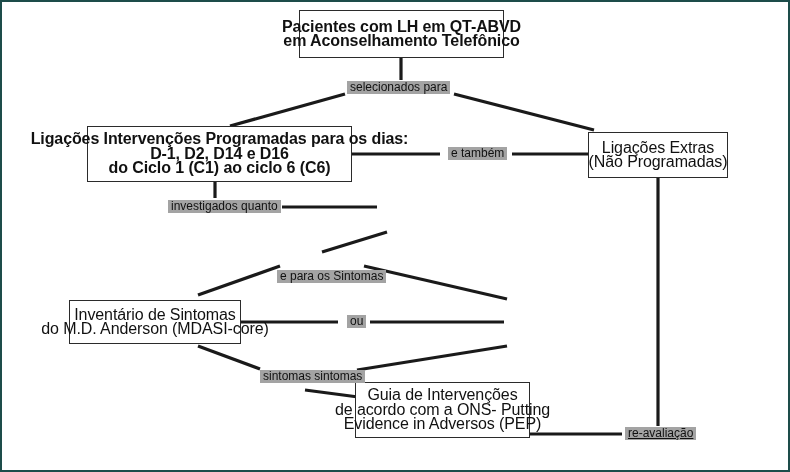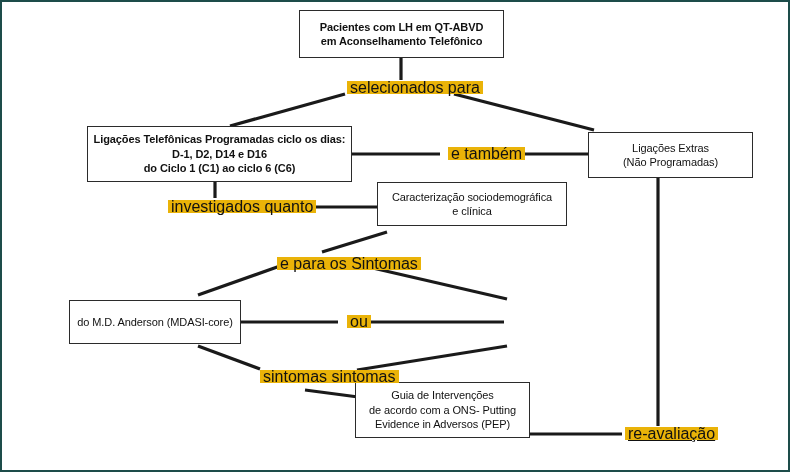--- a/index.html
+++ b/index.html
@@ -29,34 +29,34 @@
     position: absolute;
     box-sizing: border-box;
     border: 1.3px solid #2b2b2b;
     background: #ffffff;
     display: flex;
     flex-direction: column;
     align-items: center;
     justify-content: center;
     text-align: center;
     color: #111111;
-    font-size: 11px;
+    font-size: 16px;
     line-height: 14.5px;
     letter-spacing: -0.1px;
     z-index: 3;
   }
   .node .ln { display: block; white-space: nowrap; }
   .node.bold .ln { font-weight: bold; }
   .edge-label {
     position: absolute;
     color: #111111;
-    font-size: 16px;
+    font-size: 12px;
     line-height: 13px;
     white-space: nowrap;
-    background: #eab308;
+    background: #a3a3a3;
     padding: 0 3px;
     z-index: 4;
   }
 </style>
 </head>
 <body>
 
 <div id="canvas">
 
   <svg id="edges" viewBox="0 0 790 472" xmlns="http://www.w3.org/2000/svg">
@@ -97,47 +97,44 @@
       <line x1="656" y1="176" x2="656" y2="424"></line>
     </g>
   </svg>
 
   <div class="node bold" style="left:297px; top:8px; width:205px; height:48px;">
     <span class="ln">Pacientes com LH em QT-ABVD</span>
     <span class="ln">em Aconselhamento Telefônico</span>
   </div>
 
   <div class="node bold" style="left:85px; top:124px; width:265px; height:56px;">
-    <span class="ln">Ligações Telefônicas Programadas ciclo os dias:</span>
+    <span class="ln">Ligações Intervenções Programadas para os dias:</span>
     <span class="ln">D-1, D2, D14 e D16</span>
     <span class="ln">do Ciclo 1 (C1) ao ciclo 6 (C6)</span>
   </div>
 
-  <div class="node" style="left:586px; top:130px; width:165px; height:46px;">
+  <div class="node" style="left:586px; top:130px; width:140px; height:46px;">
     <span class="ln">Ligações Extras</span>
     <span class="ln">(Não Programadas)</span>
   </div>
 
-  <div class="node" style="left:375px; top:180px; width:190px; height:44px;">
-    <span class="ln">Caracterização sociodemográfica</span>
-    <span class="ln">e clínica</span>
-  </div>
 
   <div class="node" style="left:67px; top:298px; width:172px; height:44px;">
+    <span class="ln">Inventário de Sintomas</span>
     <span class="ln">do M.D. Anderson (MDASI-core)</span>
   </div>
 
 
   <div class="node" style="left:353px; top:380px; width:175px; height:56px;">
     <span class="ln">Guia de Intervenções</span>
     <span class="ln">de acordo com a ONS- Putting</span>
     <span class="ln">Evidence in Adversos (PEP)</span>
   </div>
 
   <div class="edge-label" style="left:345px; top:79px;">selecionados para</div>
   <div class="edge-label" style="left:446px; top:145px;">e também</div>
   <div class="edge-label" style="left:166px; top:198px;text-align:right;">investigados quanto</div>
-  <div class="edge-label" style="left:275px; top:255px;">e para os Sintomas</div>
+  <div class="edge-label" style="left:275px; top:268px;">e para os Sintomas</div>
   <div class="edge-label" style="left:345px; top:313px;">ou</div>
   <div class="edge-label" style="left:258px; top:368px;">sintomas sintomas</div>
   <div class="edge-label" style="left:623px; top:425px;text-decoration:underline;">re-avaliação</div>
 
 </div>
 
 </body></html>

